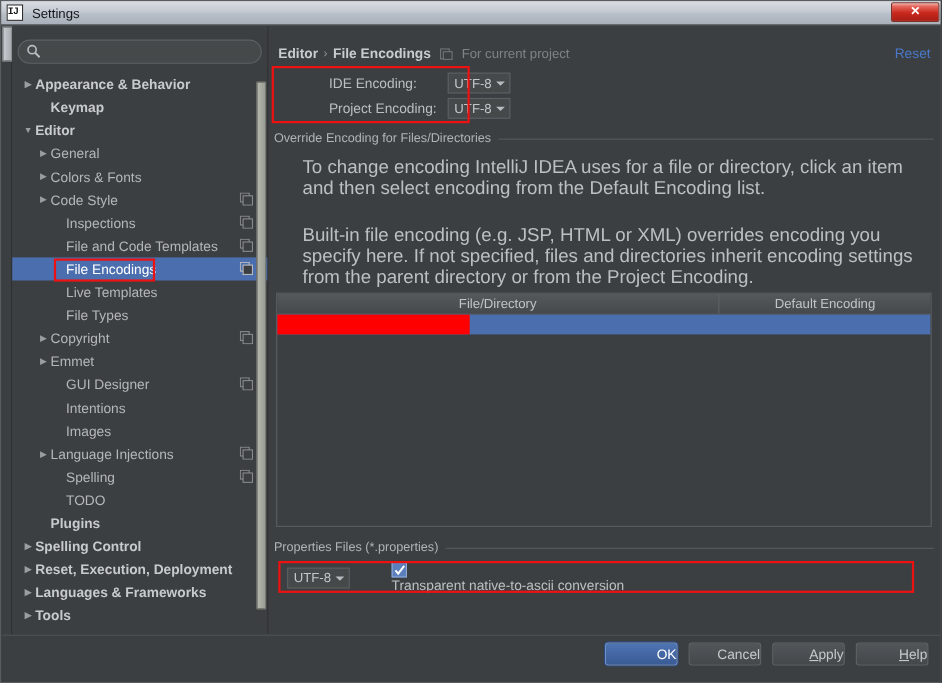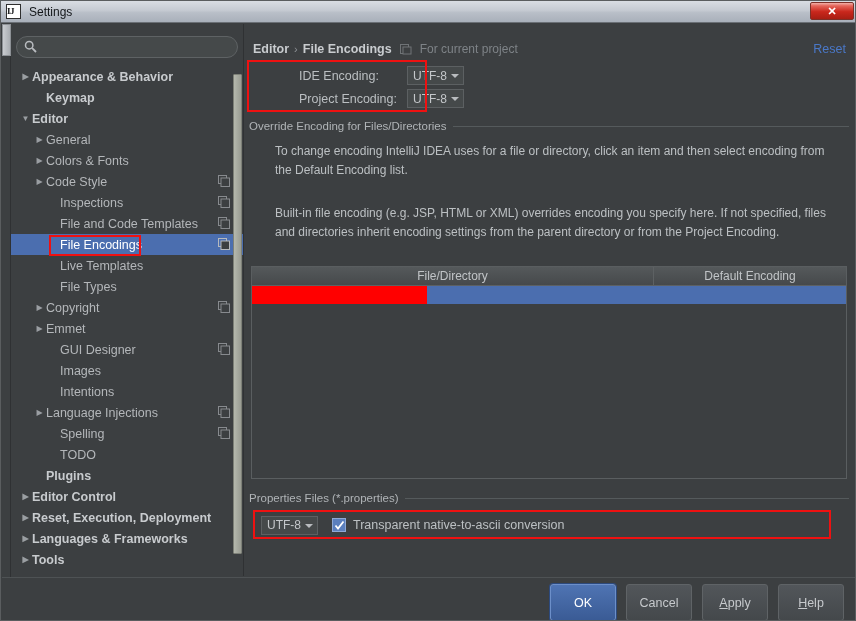--- a/index.html
+++ b/index.html
@@ -34,21 +34,21 @@
   #app-logo {
     width: 15px; height: 15px;
     margin-left: 5px;
     background: #ffffff;
     border: 1px solid #2f2f2f;
     color: #16181a;
     font-size: 9px;
     font-weight: bold;
     line-height: 13px;
     text-align: left;
-    font-family: Liberation Serif, serif;
+    font-family: Liberation Mono, monospace;
     letter-spacing: -0.5px;
   }
   #title-text {
     margin-left: 8px;
     font-size: 12px;
     color: #14171a;
   }
   #close-button {
     position: absolute;
     right: 3px; top: 1px;
@@ -273,21 +273,21 @@
     white-space: nowrap;
   }
   .group-line {
     flex: 1;
     height: 1px;
     background: #555a5c;
     margin-left: 6px;
   }
   #override-desc {
     margin: 10px 0 0 26px;
-    font-size: 12px;
+    font-size: 17px;
     color: #bcc0c3;
     line-height: 19px;
     width: 560px;
   }
   #override-desc p { margin: 0; }
   #override-desc p.spaced { margin-top: 24px; }
 
   
   #table {
     position: absolute;
@@ -337,22 +337,23 @@
     align-items: center;
   }
   #props-label {
     font-size: 12.5px;
     color: #bcc0c3;
     margin-right: 10px;
   }
   #native-ascii-wrap {
     display: flex;
     align-items: flex-start;
-    margin-left: 14px;
+    margin-left: 38px;
     cursor: pointer;
+    flex-direction: column;
   }
   #native-ascii-box {
     width: 14px; height: 14px;
     background: #5b7fbd;
     border: 1px solid #8ea8d4;
     position: relative;
     margin-right: 7px;
   }
   #native-ascii-box svg { position: absolute; left: 1px; top: 1px; }
   #native-ascii-label { font-size: 12.5px; color: #bcc0c3; }
@@ -373,28 +374,29 @@
     background: #3c3f41;
     border-top: 1px solid #4e5254;
   }
   #button-bar {
     position: absolute;
     right: 12px; top: 6px;
     display: flex;
     gap: 10px;
   }
   .dlg-button {
-    min-width: 66px; height: 37px;
+    min-width: 66px; height: 21px;
     background: linear-gradient(to bottom, #52565a, #44484b);
     border: 1px solid #5f6366;
     border-radius: 3px;
     color: #c6c9cc;
     font-size: 12.5px;
     font-family: "Liberation Sans", sans-serif;
     cursor: pointer;
+    text-align: right;
   }
   .dlg-button.default {
     background: linear-gradient(to bottom, #4f74b3, #3a5b95);
     border: 1px solid #6c8fc9;
     color: #ffffff;
     box-shadow: 0 0 0 1px #2d4a7d;
   }
   .mnemonic { text-decoration: underline; }
 </style>
 </head>
@@ -497,26 +499,26 @@
         <div class="tree-row" style="padding-left: 36px;">
           <span class="arrow empty">▶</span>
           <span class="tree-label">GUI Designer</span>
           <svg class="badge-icon" viewBox="0 0 12 12">
             <rect x="0.5" y="0.5" width="8" height="8" fill="none" stroke="#b6b9bd"></rect>
             <rect x="3" y="3" width="8.5" height="8.5" fill="#3c3f41" stroke="#b6b9bd"></rect>
           </svg>
         </div>
         <div class="tree-row" style="padding-left: 36px;">
           <span class="arrow empty">▶</span>
+          <span class="tree-label">Intentions</span>
+        </div>
+        <div class="tree-row" style="padding-left: 36px;">
+          <span class="arrow empty">▶</span>
           <span class="tree-label">Images</span>
         </div>
-        <div class="tree-row" style="padding-left: 36px;">
-          <span class="arrow empty">▶</span>
-          <span class="tree-label">Intentions</span>
-        </div>
         <div class="tree-row" style="padding-left: 22px;">
           <span class="arrow">▶</span>
           <span class="tree-label">Language Injections</span>
           <svg class="badge-icon" viewBox="0 0 12 12">
             <rect x="0.5" y="0.5" width="8" height="8" fill="none" stroke="#b6b9bd"></rect>
             <rect x="3" y="3" width="8.5" height="8.5" fill="#3c3f41" stroke="#b6b9bd"></rect>
           </svg>
         </div>
         <div class="tree-row" style="padding-left: 36px;">
           <span class="arrow empty">▶</span>
@@ -529,21 +531,21 @@
         <div class="tree-row" style="padding-left: 36px;">
           <span class="arrow empty">▶</span>
           <span class="tree-label">TODO</span>
         </div>
         <div class="tree-row bold" style="padding-left: 22px;">
           <span class="arrow empty">▶</span>
           <span class="tree-label">Plugins</span>
         </div>
         <div class="tree-row bold" style="padding-left: 8px;">
           <span class="arrow">▶</span>
-          <span class="tree-label">Editor Control</span>
+          <span class="tree-label">Spelling Control</span>
         </div>
         <div class="tree-row bold" style="padding-left: 8px;">
           <span class="arrow">▶</span>
           <span class="tree-label">Reset, Execution, Deployment</span>
         </div>
         <div class="tree-row bold" style="padding-left: 8px;">
           <span class="arrow">▶</span>
           <span class="tree-label">Languages &amp; Frameworks</span>
         </div>
         <div class="tree-row bold" style="padding-left: 8px;">

